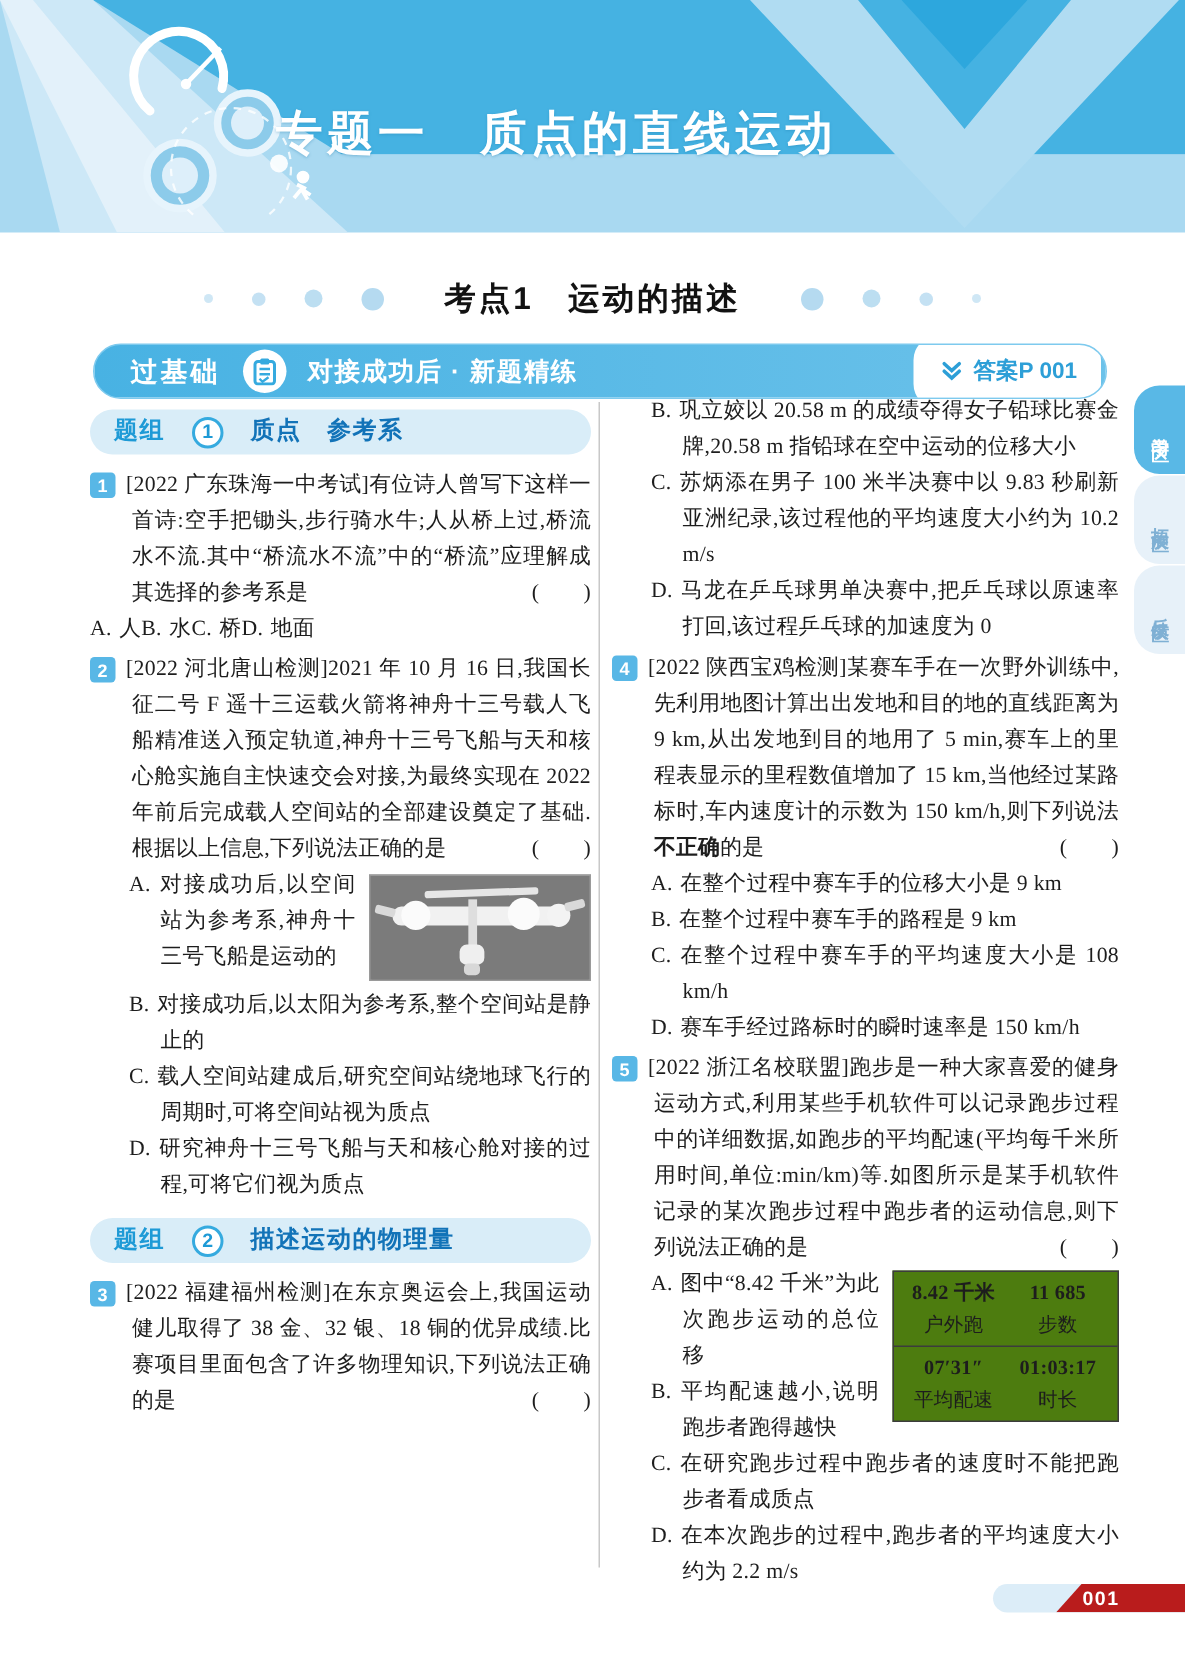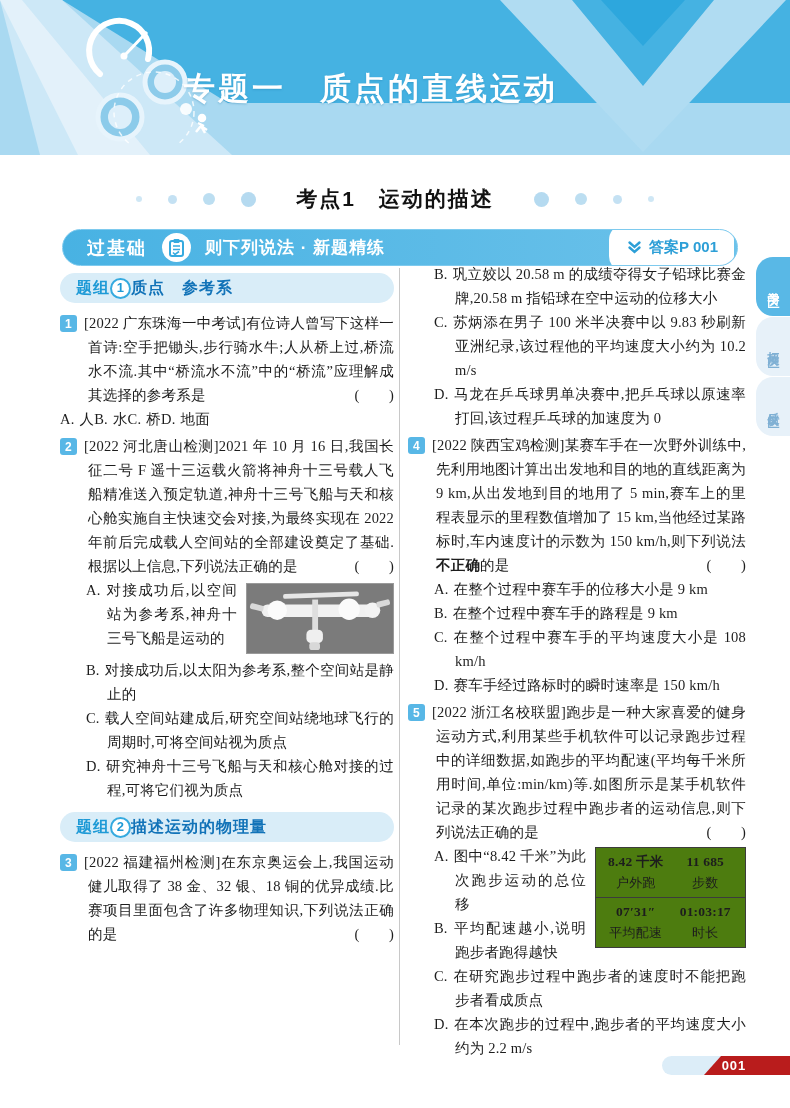--- a/index.html
+++ b/index.html
@@ -71,21 +71,21 @@
 
   
   .col { position:absolute; top:270px; font-size:14.5px; line-height:24px;
          text-align:justify; letter-spacing:.2px; }
   .col-left  { left:60px;  width:334px; }
   .col-right { left:408px; width:338px; top:262px; }
   .divider { position:absolute; left:399px; top:268px; width:1px; height:777px; background:#c8c8c8; }
 
   
   .group { height:30px; background:#d9edf8; border-radius:16px; width:100%;
-           display:flex; align-items:center; gap:0; padding:0 16px; margin:3px 0 8px;
+           display:flex; align-items:center; gap:18px; padding:0 16px; margin:3px 0 8px;
            font-family:"Liberation Sans","DejaVu Sans",sans-serif; }
   .group-tag { color:#1e9ad6; font-weight:bold; font-size:16px; letter-spacing:1px; }
   .group-num { width:21px; height:21px; border-radius:50%; background:#fff;
            border:2px solid #35aadf; color:#1e9ad6; font-weight:bold; font-size:13px;
            display:flex; align-items:center; justify-content:center; }
   .group-title { color:#1273b8; font-weight:bold; font-size:16px; letter-spacing:1px; }
 
   
   .q { position:relative; margin-bottom:3px; }
   .q-badge { position:absolute; left:0; top:4px; width:17px; height:17px;
@@ -168,21 +168,21 @@
     <span class="secbar-tag">过基础</span>
     <span class="secbar-icon">
       <svg width="17" height="19" viewBox="0 0 17 19">
         <rect x="2" y="3" width="13" height="15" rx="2" fill="none" stroke="#35aadf" stroke-width="2"></rect>
         <rect x="5.5" y="1" width="6" height="4" rx="1" fill="#35aadf"></rect>
         <line x1="5" y1="8" x2="12" y2="8" stroke="#35aadf" stroke-width="1.6"></line>
         <line x1="5" y1="11.5" x2="12" y2="11.5" stroke="#35aadf" stroke-width="1.6"></line>
         <path d="M5 14.5 l2 2 l4 -3" fill="none" stroke="#35aadf" stroke-width="1.6"></path>
       </svg>
     </span>
-    <span class="secbar-sub">则下列说法 · 新题精练</span>
+    <span class="secbar-sub">对接成功后 · 新题精练</span>
     <span class="secbar-answer">
       <svg width="15" height="15" viewBox="0 0 15 15">
         <path d="M2.5 2.5 L7.5 7 L12.5 2.5" fill="none" stroke="#2d9fd7" stroke-width="2.4" stroke-linecap="round"></path>
         <path d="M2.5 7.5 L7.5 12 L12.5 7.5" fill="none" stroke="#2d9fd7" stroke-width="2.4" stroke-linecap="round"></path>
       </svg>
       <span>答案P 001</span>
     </span>
   </div>
 
   <div class="side-tabs">

